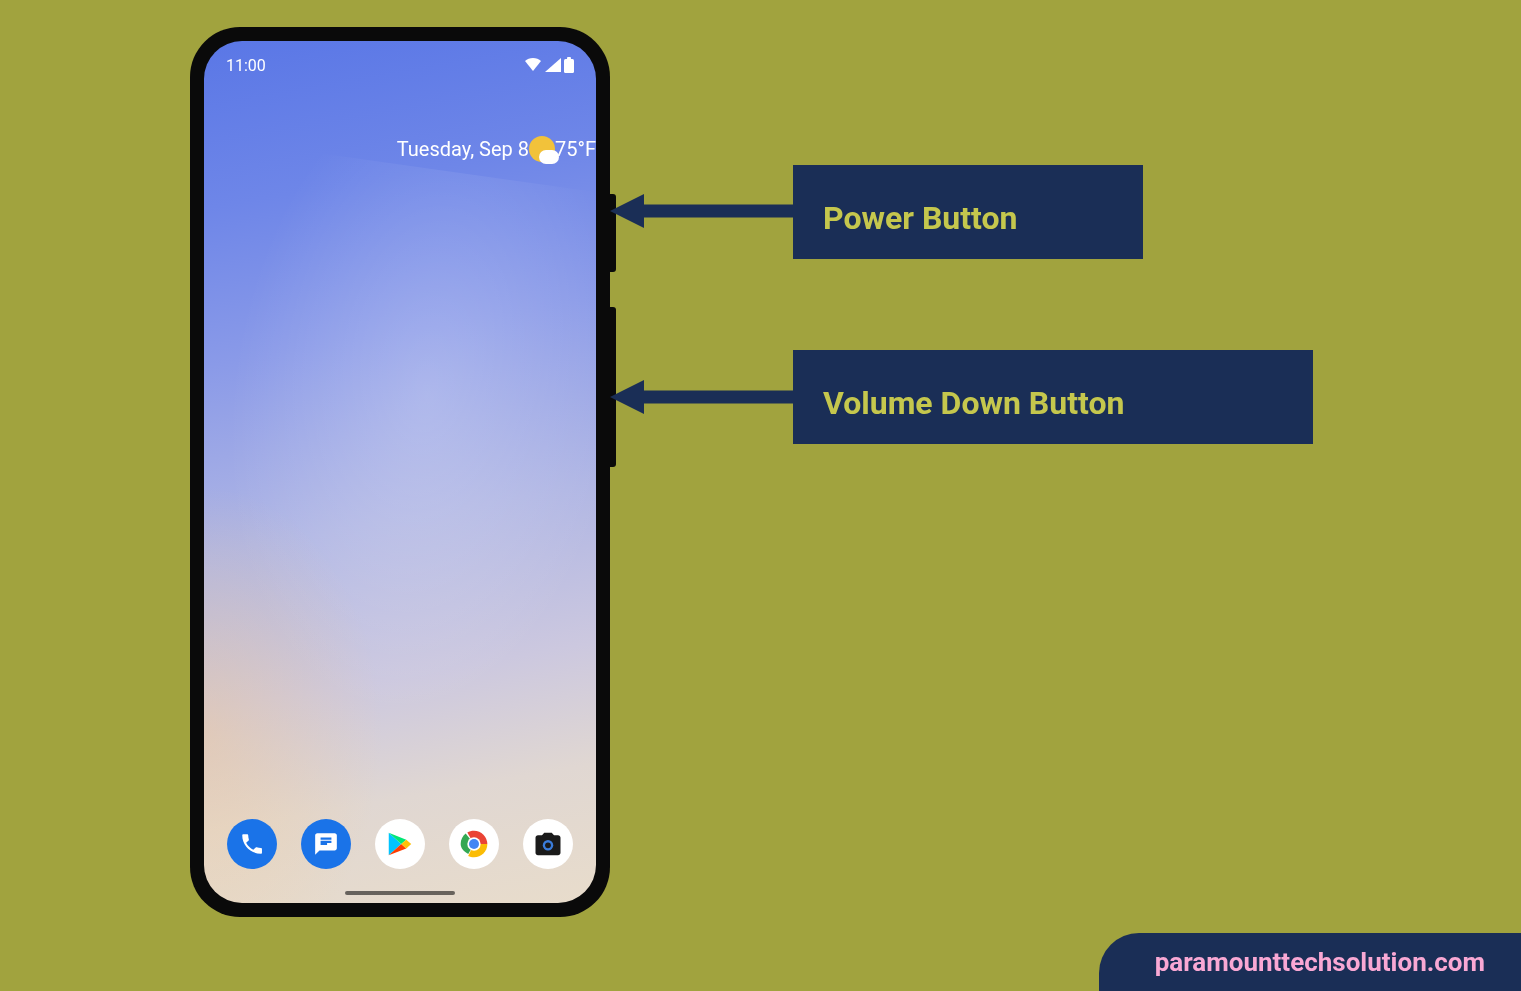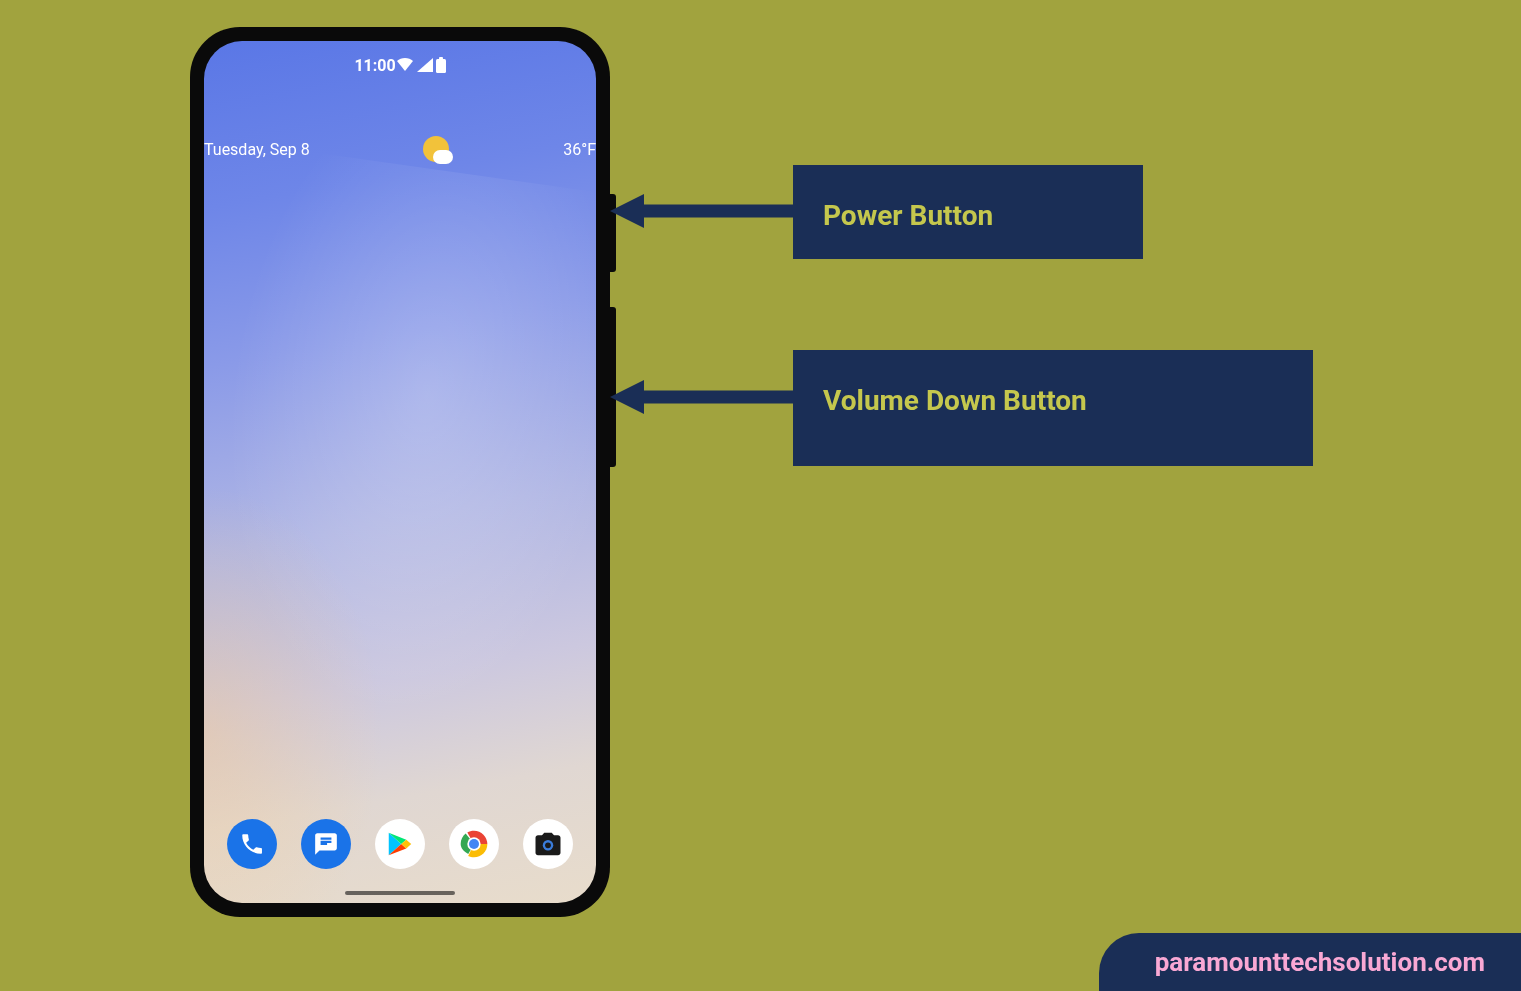--- a/index.html
+++ b/index.html
@@ -77,40 +77,39 @@
     height: 500px;
     background: radial-gradient(ellipse at center, rgba(255,200,120,0.35), rgba(255,200,120,0) 70%);
     pointer-events: none;
   }
 
   .status-bar {
     position: absolute;
     top: 10px; left: 0; right: 0;
     height: 28px;
     display: flex;
-    justify-content: center;
+    justify-content: space-between;
     align-items: center;
     padding: 0 22px;
     color: #fff;
     font-size: 16px;
     z-index: 3;
-    font-weight: bold;
   }
   .status-icons { display: flex; gap: 3px; align-items: center; }
   .status-icons svg { display: block; }
 
   .weather-line {
     position: absolute;
     top: 95px;
     left: 0; right: 0;
     display: flex;
-    justify-content: space-between;
+    justify-content: flex-end;
     align-items: center;
     color: #fff;
-    font-size: 16px;
+    font-size: 20px;
     font-weight: 400;
     z-index: 3;
   }
   .weather-icon {
     width: 26px; height: 26px;
     background: #f2c23a;
     border-radius: 50%;
     position: relative;
   }
   .weather-icon::after {
@@ -172,27 +171,27 @@
     border-radius: 3px;
     z-index: 3;
   }
 
   
   .label-box {
     position: absolute;
     background: #1a2e56;
     color: #c5c74d;
     font-weight: 700;
-    font-size: 28px;
-    padding: 34px 30px;
-    display: flex;
-    align-items: flex-start;
+    font-size: 32px;
+    padding: 22px 30px;
+    display: flex;
+    align-items: flex-end;
   }
   .label-power { left: 793px; top: 165px; width: 350px; height: 94px; }
-  .label-volume { left: 793px; top: 350px; width: 520px; height: 116px; }
+  .label-volume { left: 793px; top: 350px; width: 520px; height: 94px; }
 
   .arrow {
     position: absolute;
     z-index: 5;
   }
 
   
   .watermark {
     position: absolute;
     right: 0;
@@ -225,21 +224,21 @@
         <svg width="10" height="16" viewBox="0 0 10 16">
             <rect x="0" y="2" width="10" height="14" rx="1.5" fill="#fff"></rect>
             <rect x="3" y="0" width="4" height="2.5" rx="1" fill="#fff"></rect>
           </svg>
       </div>
     </div>
 
     <div class="weather-line">
       <span>Tuesday, Sep 8</span>
       <span class="weather-icon"></span>
-      <span>36°F</span>
+      <span>75°F</span>
     </div>
 
 
     <div class="dock">
       <div class="dock-icon phone-app">
         <svg width="26" height="26" viewBox="0 0 24 24" fill="#fff">
             <path d="M6.6 10.8c1.4 2.8 3.8 5.1 6.6 6.6l2.2-2.2c.3-.3.7-.4 1-.2 1.2.4 2.5.6 3.8.6.6 0 1 .4 1 1V20c0 .6-.4 1-1 1C10.6 21 3 13.4 3 4c0-.6.4-1 1-1h3.5c.6 0 1 .4 1 1 0 1.3.2 2.6.6 3.8.1.4 0 .8-.2 1l-2.3 2z"></path>
           </svg>
       </div>
       <div class="dock-icon messages-app">

